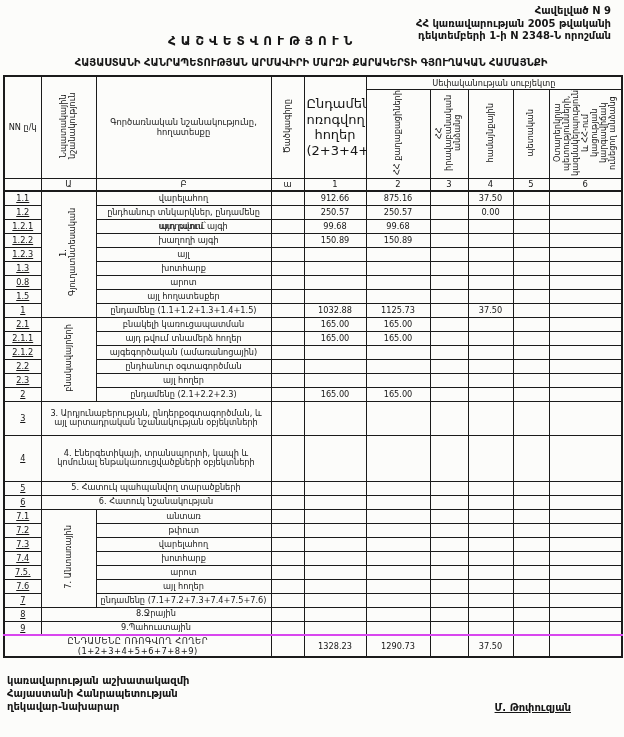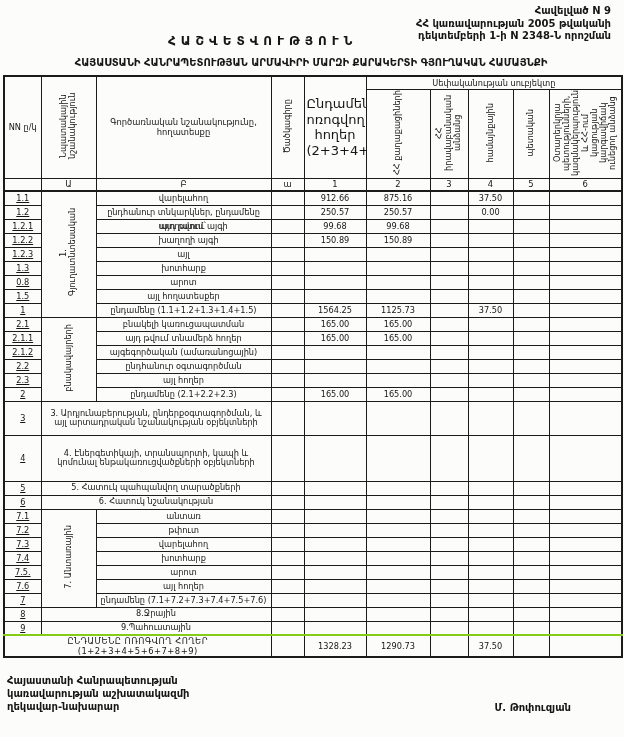--- a/index.html
+++ b/index.html
@@ -29,26 +29,26 @@
   tr.letters td { height: 13px; text-align: center; border-bottom: 2px solid #1b1b1b; font-size: 8.4px; }
   tbody td { height: 14px; }
   .c-nn { text-align: center; text-decoration: underline; }
   .c-sec { text-align: center; }
   .c-label { text-align: center; white-space: nowrap; position: relative; }
   .c-label .sub { position: absolute; left: 62px; top: 50%; transform: translateY(-50%); }
   .c-merge { white-space: normal; line-height: 1.15; }
   .c-val, .c-code { text-align: center; }
   .row-tall2 td { height: 34px; }
   .row-tall3 td { height: 46px; }
-  .row-total td { border-top: 2px solid #84cc16; height: 18px; }
+  .row-total td { border-top: 2px solid #d946ef; height: 18px; }
   .c-total-label { text-align: center; letter-spacing: 0.5px; font-size: 8.4px; }
   
   .footer { display: flex; justify-content: space-between; align-items: flex-end; margin-top: 16px; padding: 0 8px 0 4px; }
   .footer-left { font-weight: bold; font-size: 10px; line-height: 1.3; }
-  .signature { font-weight: bold; font-size: 10px; padding-right: 40px; }
+  .signature { font-weight: bold; font-size: 10px; padding-right: 40px; text-decoration: underline; }
 </style>
 </head>
 <body>
 
 <div class="sheet">
 
   <div class="top">
     <div class="appendix">
       <div>Հավելված N 9</div>
       <div>ՀՀ կառավարության 2005 թվականի</div>
@@ -190,21 +190,21 @@
           <td class="c-val"></td>
           <td class="c-val"></td>
           <td class="c-val"></td>
           <td class="c-val"></td>
           <td class="c-val"></td>
         </tr>
         <tr>
           <td class="c-nn">1</td>
           <td class="c-label"><span>ընդամենը (1.1+1.2+1.3+1.4+1.5)</span></td>
           <td class="c-code"></td>
-          <td class="c-val">1564.25</td>
+          <td class="c-val">1032.88</td>
           <td class="c-val">1125.73</td>
           <td class="c-val"></td>
           <td class="c-val">37.50</td>
           <td class="c-val"></td>
           <td class="c-val"></td>
         </tr>
         <tr>
           <td class="c-nn">2.1</td>
           <td class="c-sec" rowspan="6"><span class="vert">բնակավայրերի</span></td>
           <td class="c-label"><span>բնակելի կառուցապատման</span></td>
@@ -423,20 +423,20 @@
           <td class="c-val"></td>
           <td class="c-val">37.50</td>
           <td class="c-val"></td>
           <td class="c-val"></td>
         </tr>
       </tbody>
   </table>
 
   <div class="footer">
     <div class="footer-left">
+      <div>կառավարության աշխատակազմի</div>
       <div>Հայաստանի Հանրապետության</div>
-      <div>կառավարության աշխատակազմի</div>
       <div>ղեկավար-նախարար</div>
     </div>
     <div class="signature">Մ. Թոփուզյան</div>
   </div>
 
 </div>
 
 </body></html>

